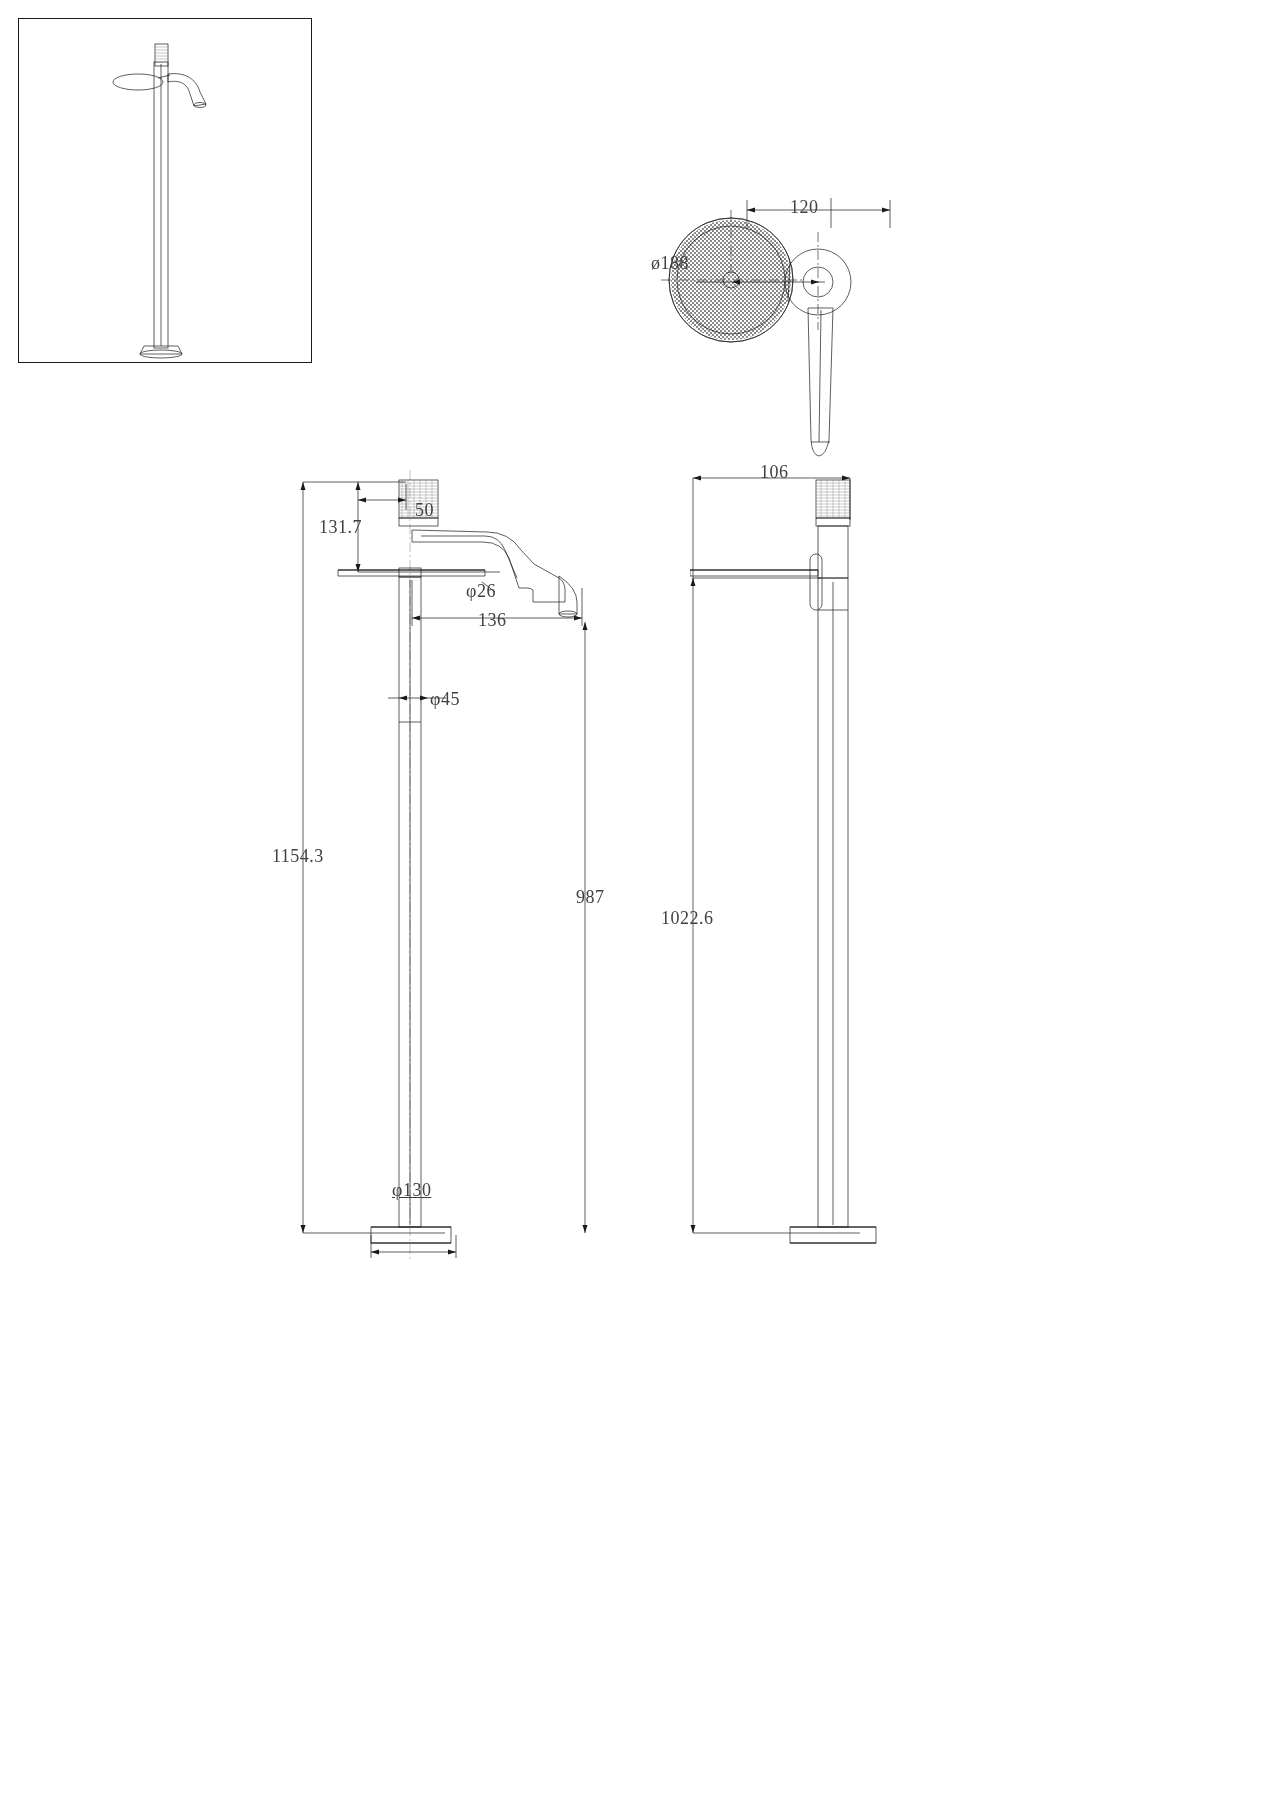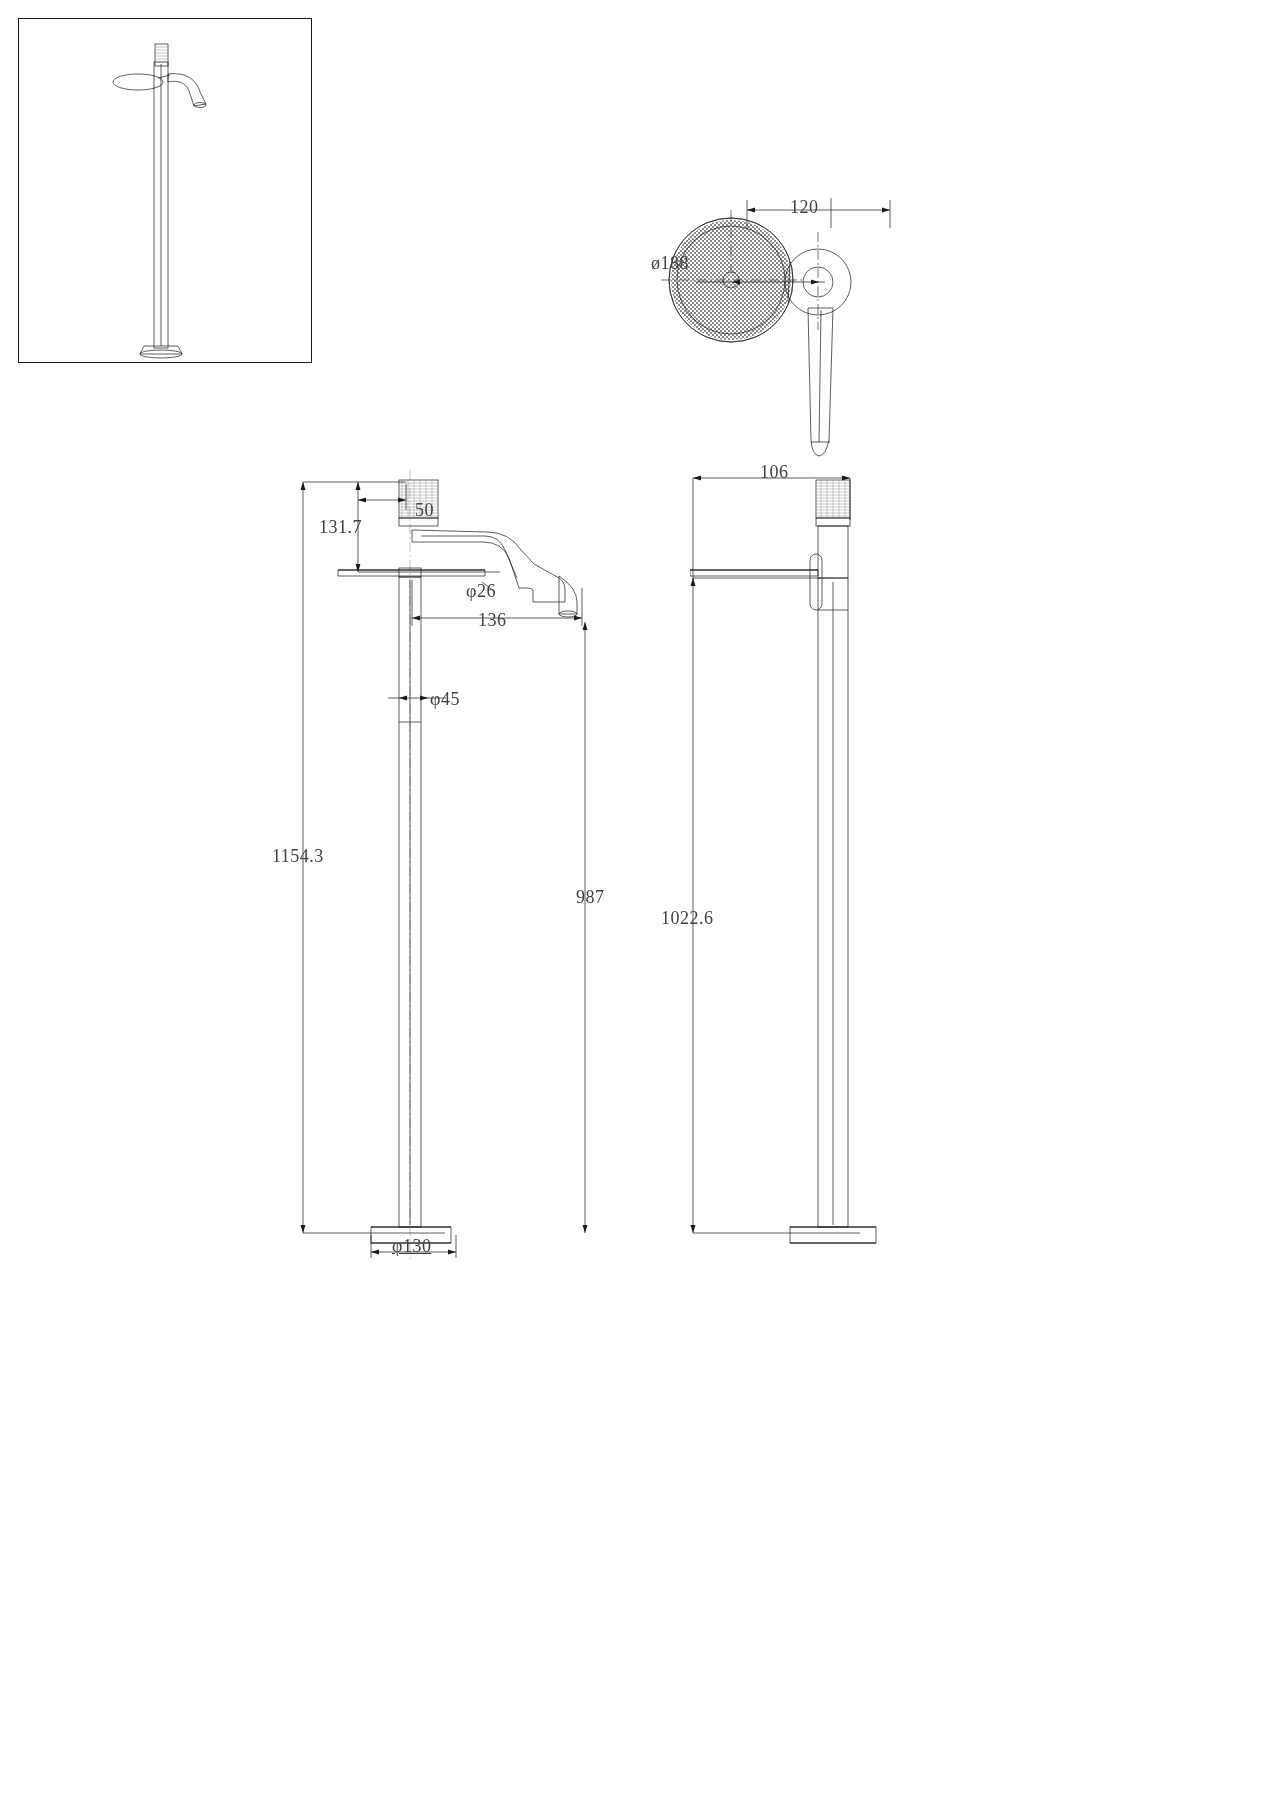--- a/index.html
+++ b/index.html
@@ -229,21 +229,21 @@
     </svg>
   </div>
 
   <span class="dim-label" style="left:368px;top:500px;margin-left:47px;">50</span>
   <span class="dim-label" style="left:319px;top:517px;">131.7</span>
   <span class="dim-label" style="left:466px;top:581px;">φ26</span>
   <span class="dim-label" style="left:478px;top:610px;">136</span>
   <span class="dim-label" style="left:430px;top:689px;">φ45</span>
   <span class="dim-label" style="left:272px;top:846px;">1154.3</span>
   <span class="dim-label" style="left:576px;top:887px;">987</span>
-  <span class="dim-label" style="left:392px;top:1236px;text-decoration:underline;">φ130</span>
+  <span class="dim-label" style="left:392px;top:1180px;text-decoration:underline;">φ130</span>
 
   <div style="position:absolute;left:690px;top:470px;width:260px;height:790px;">
     <svg width="260" height="790" viewBox="0 0 260 790">
 
       <rect x="126" y="10" width="34" height="38" class="ln-thin" fill="#4a4a4a"></rect>
       <g stroke="#9a9a9a" stroke-width="0.55">
         <line x1="126" y1="13" x2="160" y2="13"></line>
           <line x1="126" y1="16" x2="160" y2="16"></line>
         <line x1="126" y1="19" x2="160" y2="19"></line>
           <line x1="126" y1="22" x2="160" y2="22"></line>

